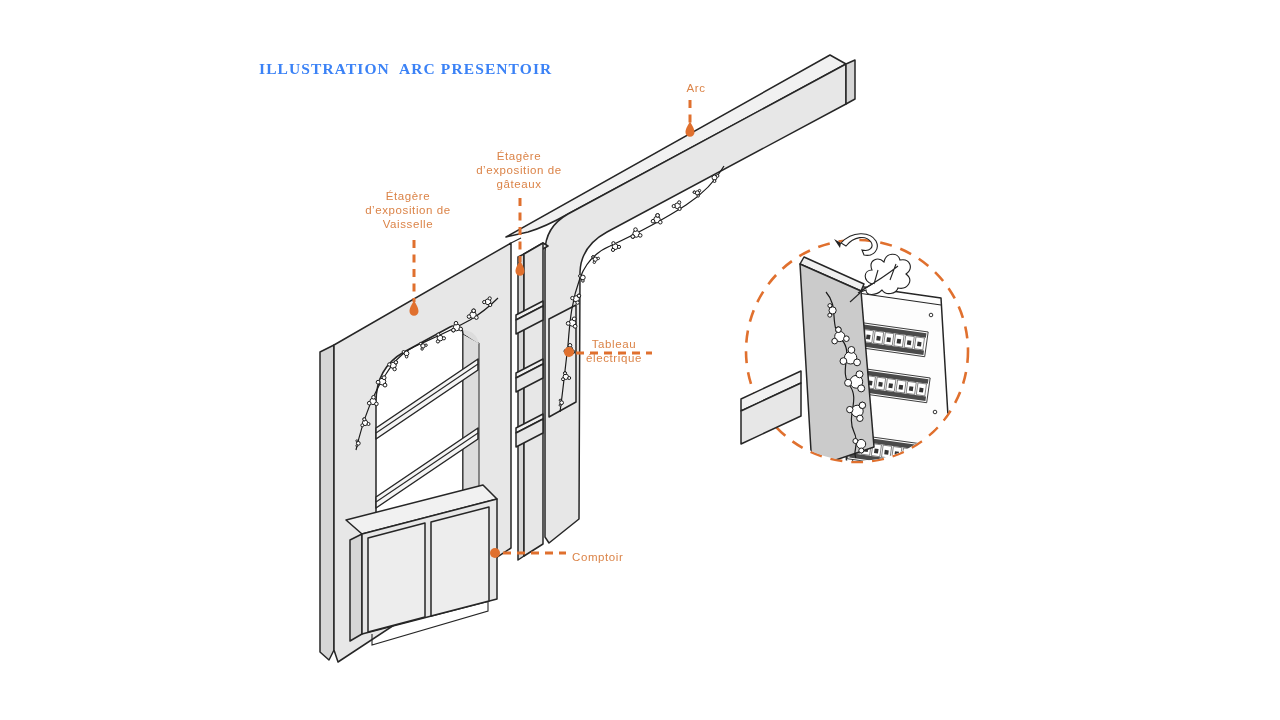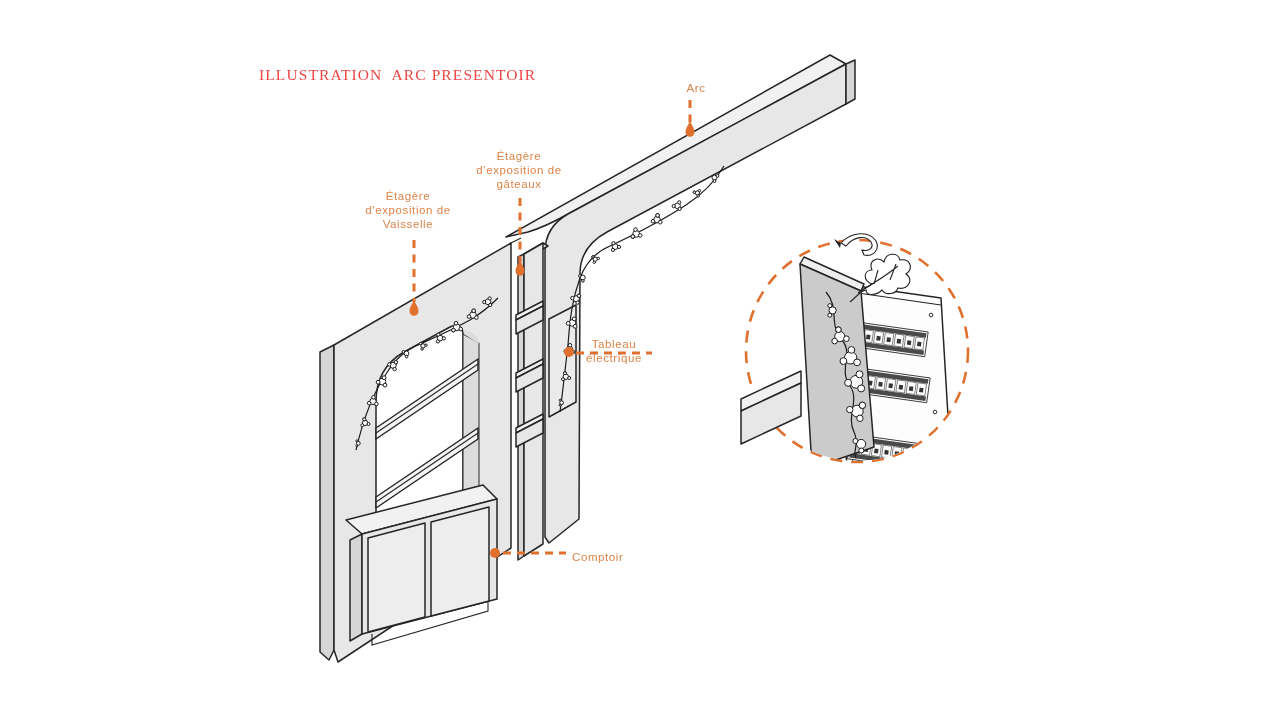--- a/index.html
+++ b/index.html
@@ -1,20 +1,20 @@
 <!DOCTYPE html>
 <html><head>
 <meta charset="utf-8">
 <style>
   html,body{margin:0;padding:0}
   body{width:1280px;height:720px;background:#fff;position:relative;overflow:hidden;
        font-family:"Liberation Sans",sans-serif}
   .stage{position:absolute;left:0;top:0;width:1280px;height:720px}
-  .title{position:absolute;left:259px;top:66px;font-family:"Liberation Serif",serif;
-         font-weight:400;font-size:15.5px;letter-spacing:1.1px;color:#ef4444;white-space:pre}
+  .title{position:absolute;left:259px;top:60px;font-family:"Liberation Serif",serif;
+         font-weight:700;font-size:15.5px;letter-spacing:1.1px;color:#3b82f6;white-space:pre}
   svg{position:absolute;left:0;top:0}
   .outl{stroke:#262626;stroke-width:1.5;stroke-linejoin:round}
   .thin{stroke:#262626;stroke-width:1.1;fill:none}
   .face{fill:#E7E7E7}
   .faceTop{fill:#F1F1F1}
   .faceSide{fill:#D6D6D6}
   .white{fill:#FFFFFF}
   .lbl{font-family:"Liberation Sans",sans-serif;font-size:11.5px;letter-spacing:.6px;fill:#DB8347}
   .leader{stroke:#E0702E;stroke-width:3;fill:none}
   .vdash{stroke-dasharray:8 6.5}

